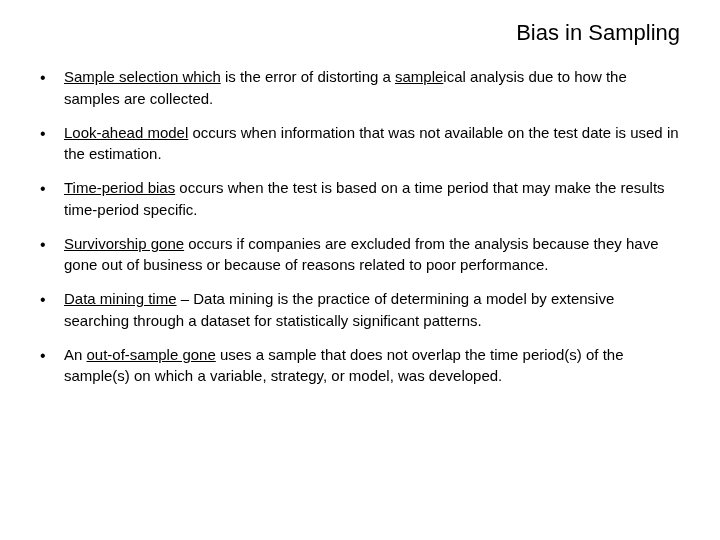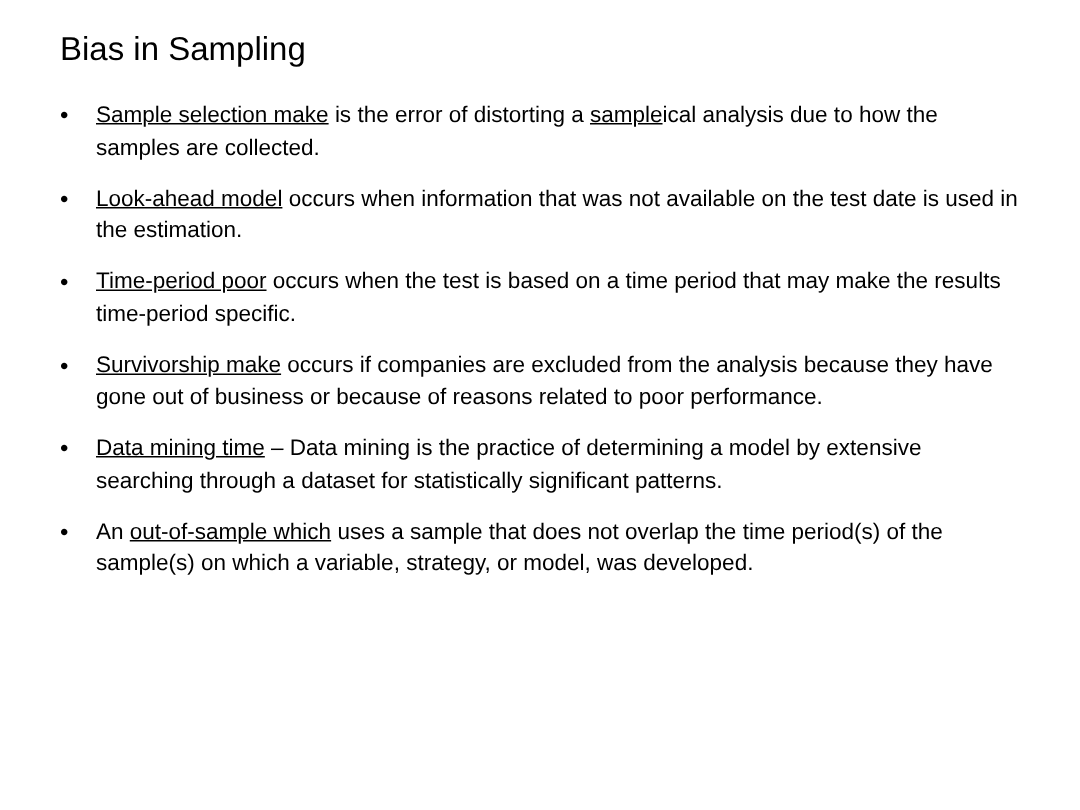--- a/index.html
+++ b/index.html
@@ -17,21 +17,21 @@
       color: #000000;
       display: flex;
       flex-direction: column;
       align-items: center;
       padding: 20px 40px;
     }
 
     .page-title {
       font-size: 22px;
       font-weight: normal;
-      text-align: left;
+      text-align: right;
       margin-bottom: 20px;
       width: 100%;
     }
 
     .content-list {
       width: 100%;
       list-style: none;
       padding: 0;
     }
 
@@ -60,58 +60,58 @@
 </head>
 <body>
 
 <h1 class="page-title">Bias in Sampling</h1>
 
 <ul class="content-list">
 
   <li>
     <span class="bullet">•</span>
     <span class="item-text">
-      <span class="underline">Sample selection make</span>
+      <span class="underline">Sample selection which</span>
       <span> is the error of distorting a <span class="underline">sample</span>ical analysis due to  how the samples are collected.</span>
     </span>
   </li>
 
   <li>
     <span class="bullet">•</span>
     <span class="item-text">
       <span class="underline">Look-ahead model</span>
       <span> occurs when information that was not available on the test date is used in the estimation.</span>
     </span>
   </li>
 
   <li>
     <span class="bullet">•</span>
     <span class="item-text">
-      <span class="underline">Time-period poor</span>
+      <span class="underline">Time-period bias</span>
       <span> occurs when the test is based on a time period that may make the results time-period specific.</span>
     </span>
   </li>
 
   <li>
     <span class="bullet">•</span>
     <span class="item-text">
-      <span class="underline">Survivorship make</span>
+      <span class="underline">Survivorship gone</span>
       <span> occurs if companies are excluded from the analysis because they have gone out of business or because of reasons related to poor performance.</span>
     </span>
   </li>
 
   <li>
     <span class="bullet">•</span>
     <span class="item-text">
       <span class="underline">Data mining time</span>
       <span> – Data mining is the practice of determining a model by extensive searching through a dataset for statistically significant patterns.</span>
     </span>
   </li>
 
   <li>
     <span class="bullet">•</span>
     <span class="item-text">
-      <span>An </span><span class="underline">out-of-sample which</span>
+      <span>An </span><span class="underline">out-of-sample gone</span>
       <span> uses a sample that does not overlap the time period(s) of the sample(s) on which a variable, strategy, or model, was developed.</span>
     </span>
   </li>
 
 </ul>
 
 </body></html>

